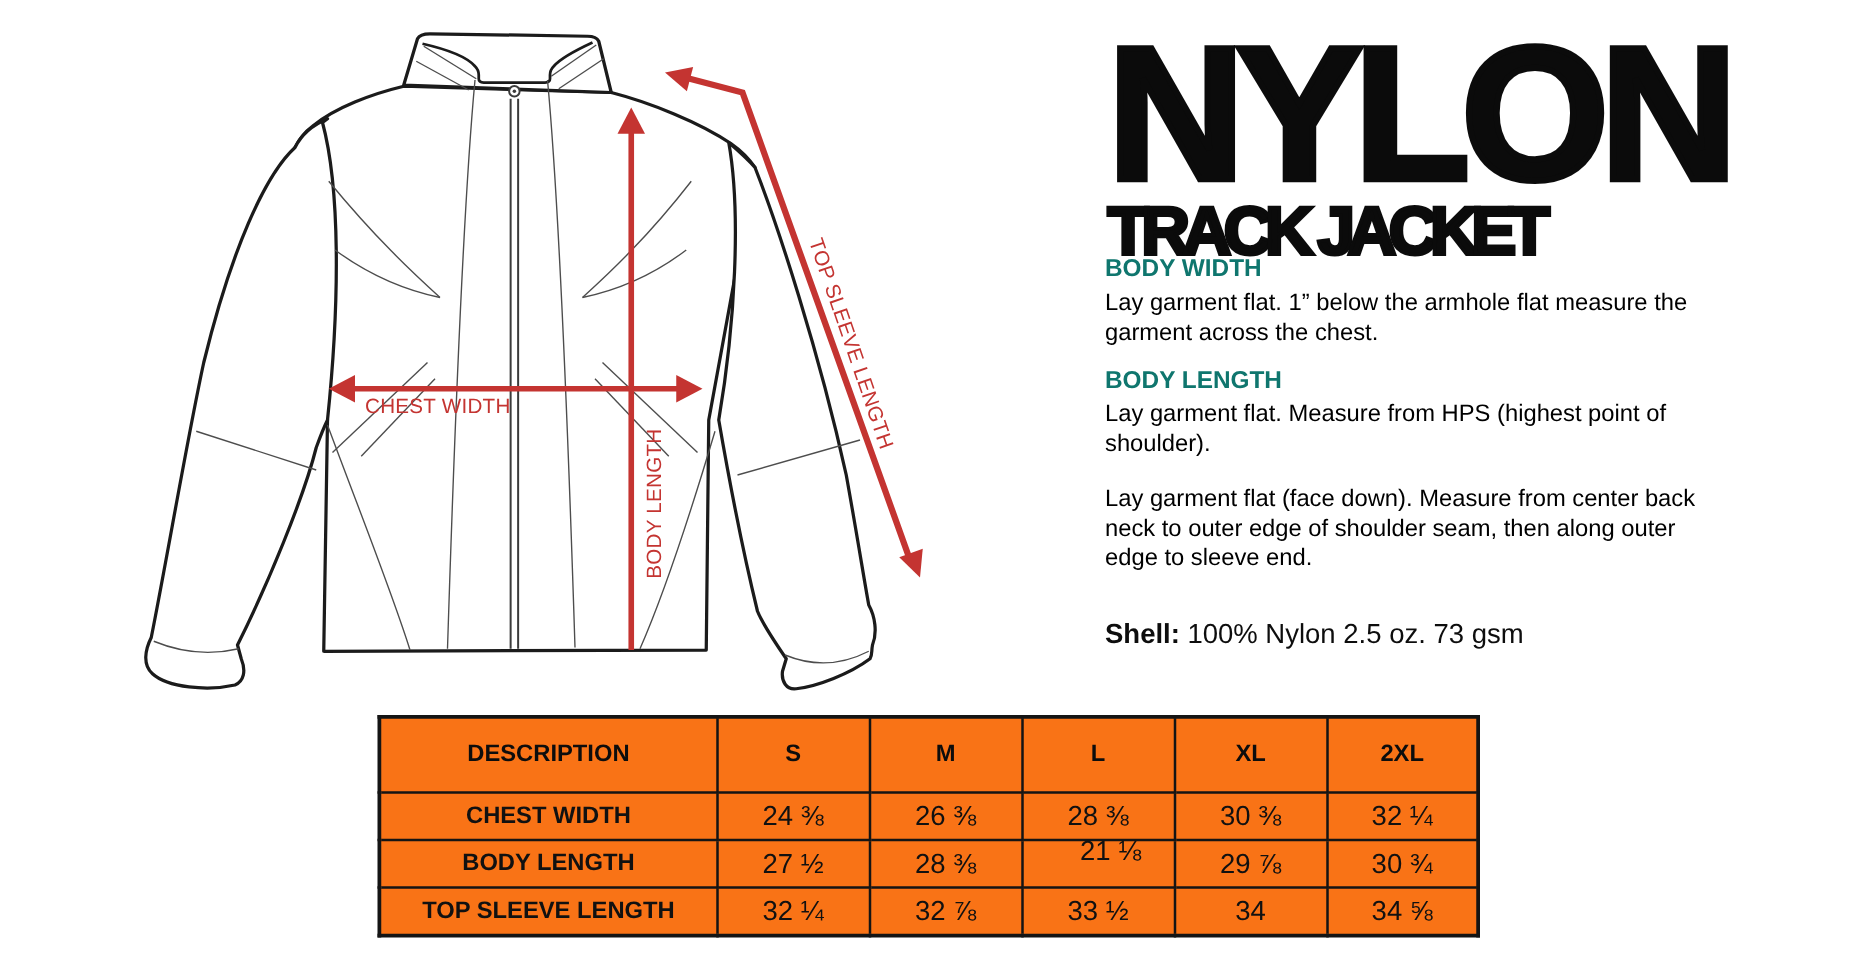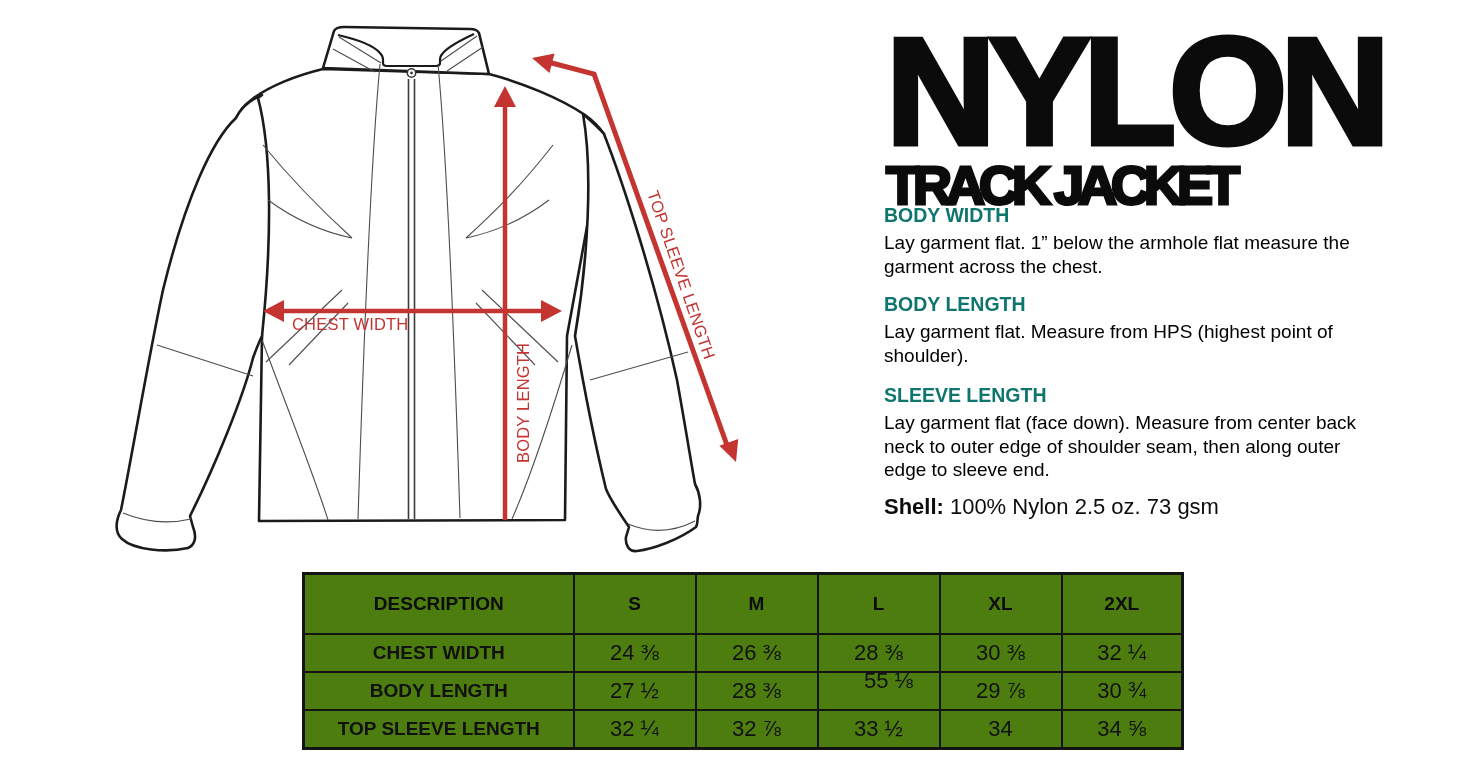--- a/index.html
+++ b/index.html
@@ -14,21 +14,21 @@
   .title2{position:absolute;left:2px;top:147px;font-size:54px;line-height:77px;font-weight:900;
           letter-spacing:-6px;white-space:nowrap;color:#0b0b0b;-webkit-text-stroke:3px #0b0b0b;}
   .sec{position:absolute;left:0;width:500px;}
   .sec h2{margin:0;font-size:19.5px;line-height:23px;font-weight:bold;color:#0f766e;}
   .sec p{margin:4px 0 0 0;font-size:19px;line-height:23.5px;color:#000000;}
   .sec1{top:204px;} .sec2{top:293px;} .sec3{top:384px;}
   .materials{position:absolute;left:0;top:492px;width:510px;font-size:22px;line-height:30px;color:#0d0d0d;}
   .materials b{font-weight:bold;margin-right:6px;}
 
   .size-table{position:absolute;left:302px;top:572px;width:882px;border-collapse:collapse;table-layout:fixed;}
-  .size-table th,.size-table td{border:2px solid #141414;text-align:center;vertical-align:middle;padding:0;background:#4d7c0f;}
+  .size-table th,.size-table td{border:2px solid #141414;text-align:center;vertical-align:middle;padding:0;background:#f97316;}
   .size-table{border:3px solid #141414;}
   .size-table thead th{height:58px;font-size:19px;font-weight:bold;color:#0d0d0d;}
   .size-table td{height:36px;font-size:22px;color:#111;}
   .size-table td.rowlabel{font-size:19px;font-weight:bold;}
   .raised{display:inline-block;transform:translate(10px,-10px);}
 </style>
 </head>
 <body>
 
 <div class="canvas">
@@ -103,21 +103,20 @@
 
     <div class="sec sec1">
       <h2>BODY WIDTH</h2>
       <p>Lay garment flat. 1” below the armhole flat measure the garment across the chest.</p>
     </div>
     <div class="sec sec2">
       <h2>BODY LENGTH</h2>
       <p>Lay garment flat. Measure from HPS (highest point of shoulder).</p>
     </div>
     <div class="sec sec3">
-      <h2>SLEEVE LENGTH</h2>
       <p>Lay garment flat (face down). Measure from center back neck to outer edge of shoulder seam, then along outer edge to sleeve end.</p>
     </div>
 
     <div class="materials">
       <div>
         <b>Shell:</b><span>100% Nylon 2.5 oz. 73 gsm</span>
       </div>
     </div>
   </div>
 
@@ -146,21 +145,21 @@
         <td>24 ⅜</td>
         <td>26 ⅜</td>
         <td>28 ⅜</td>
         <td>30 ⅜</td>
         <td>32 ¼</td>
       </tr>
       <tr>
         <td class="rowlabel">BODY LENGTH</td>
         <td>27 ½</td>
         <td>28 ⅜</td>
-        <td><span class="raised">55 ⅛</span></td>
+        <td><span class="raised">21 ⅛</span></td>
         <td>29 ⅞</td>
         <td>30 ¾</td>
       </tr>
       <tr>
         <td class="rowlabel">TOP SLEEVE LENGTH</td>
         <td>32 ¼</td>
         <td>32 ⅞</td>
         <td>33 ½</td>
         <td>34</td>
         <td>34 ⅝</td>

